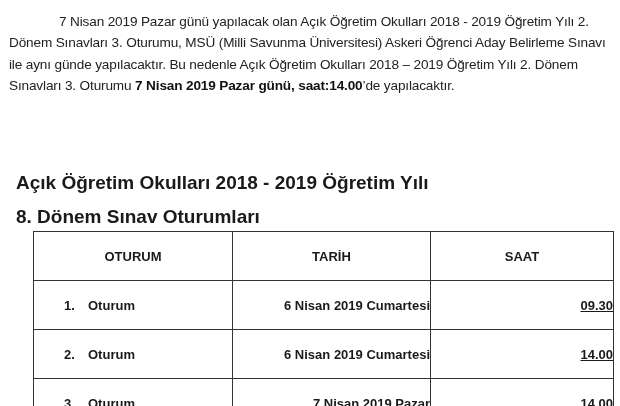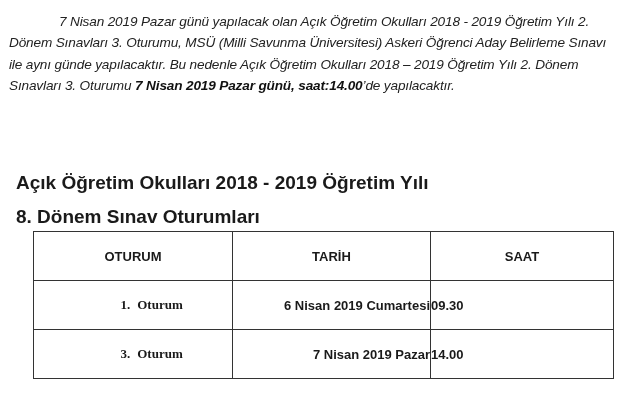--- a/index.html
+++ b/index.html
@@ -17,21 +17,20 @@
     }
     .paragraph {
       position: absolute;
       left: 9px;
       top: 11px;
       width: 605px;
       font-size: 13.6px;
       line-height: 21.3px;
       letter-spacing: -0.15px;
       color: #222;
-      font-style: italic;
     }
     .paragraph .indent {
       display: inline-block;
       width: 50px;
     }
     .paragraph b {
       font-weight: bold;
       color: #111;
     }
     .title {
@@ -64,34 +63,34 @@
       vertical-align: middle;
     }
     table.sessions col.c1 { width: 199px; }
     table.sessions col.c2 { width: 198px; }
     table.sessions col.c3 { width: 183px; }
     table.sessions th {
       text-align: center;
       font-weight: bold;
     }
     table.sessions td.oturum {
-      text-align: center;
+      text-align: left;
       padding-left: 30px;
-      font-family: Liberation Serif, serif;
     }
     table.sessions td.oturum .num {
       display: inline-block;
       width: 24px;
     }
     table.sessions td.tarih {
       text-align: right;
       padding-left: 5px;
     }
     table.sessions td.saat {
-      text-align: left;
+      text-align: right;
+      text-decoration: underline;
     }
   </style>
 </head>
 <body>
 
 <div class="paragraph"><span class="indent"></span><span>7 Nisan 2019 Pazar günü yapılacak olan Açık Öğretim Okulları 2018 - 2019 Öğretim Yılı 2. Dönem Sınavları 3. Oturumu, MSÜ (Milli Savunma Üniversitesi) Askeri Öğrenci Aday Belirleme Sınavı ile aynı günde yapılacaktır. Bu nedenle  Açık Öğretim Okulları 2018 – 2019 Öğretim Yılı 2. Dönem Sınavları 3. Oturumu </span><b>7 Nisan 2019 Pazar günü, saat:14.00</b><span>’de yapılacaktır.</span></div>
 
 <div class="title t1">Açık Öğretim Okulları 2018 - 2019 Öğretim Yılı</div>
 <div class="title t2">8. Dönem Sınav Oturumları</div>
 
@@ -108,18 +107,23 @@
       <th>SAAT</th>
     </tr>
   </thead>
   <tbody>
     <tr>
       <td class="oturum"><span class="num">1.</span><span>Oturum</span></td>
       <td class="tarih">6 Nisan 2019 Cumartesi</td>
       <td class="saat">09.30</td>
     </tr>
     <tr>
+      <td class="oturum"><span class="num">2.</span><span>Oturum</span></td>
+      <td class="tarih">6 Nisan 2019 Cumartesi</td>
+      <td class="saat">14.00</td>
+    </tr>
+    <tr>
       <td class="oturum"><span class="num">3.</span><span>Oturum</span></td>
       <td class="tarih">7 Nisan 2019 Pazar</td>
       <td class="saat">14.00</td>
     </tr>
   </tbody>
 </table>
 
 </body></html>

